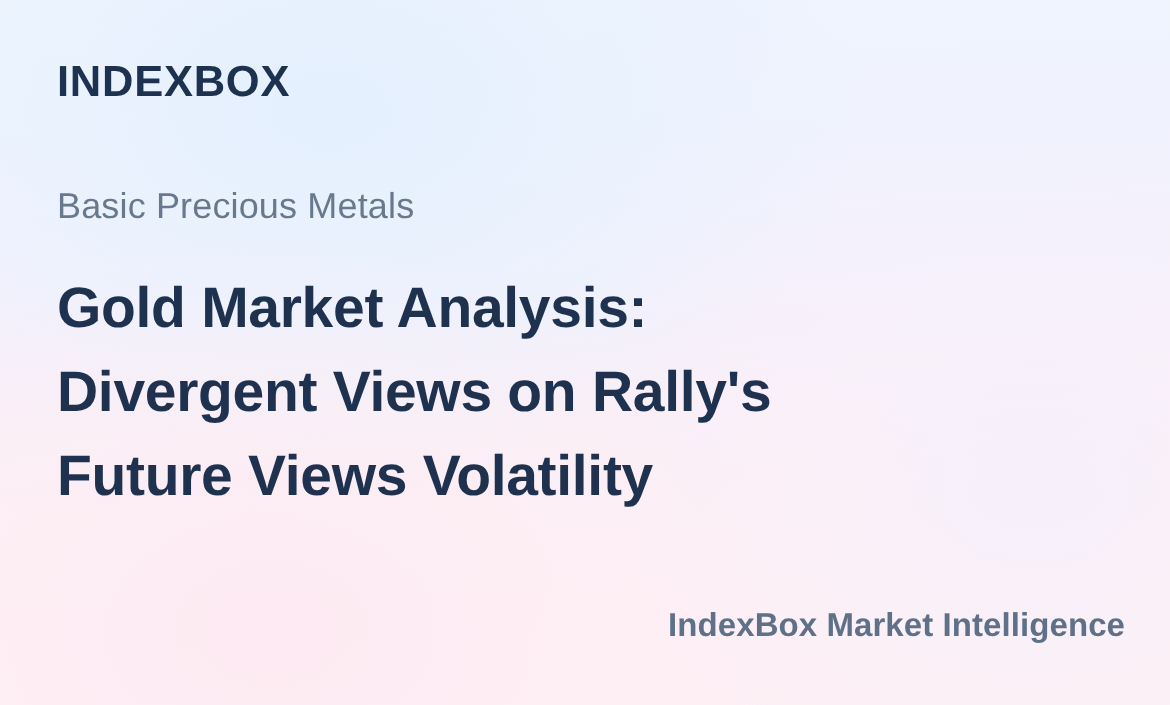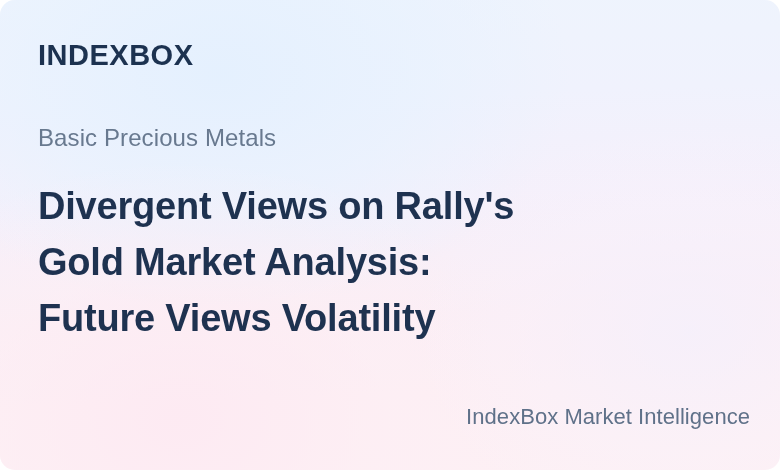--- a/index.html
+++ b/index.html
@@ -22,21 +22,20 @@
     box-sizing: border-box;
     
     background:
       linear-gradient(178deg,
         #eef4fd 0%,
         #f0f2fd 22%,
         #f5f0fb 42%,
         #fbeef5 66%,
         #fdeff4 82%,
         #fdf0f4 100%);
-    border-radius: 15px;
   }
 
   
   .blob-blue {
     position: absolute;
     left: -130px;
     top: -160px;
     width: 700px;
     height: 470px;
     border-radius: 50%;
@@ -121,21 +120,21 @@
   .headline .hl-line {
     display: block;
     white-space: nowrap;
   }
 
   .footer-source {
     position: absolute;
     right: 30px;
     bottom: 40px;
     font-size: 22px;
-    font-weight: 400;
+    font-weight: 700;
     color: #5f7189;
     line-height: 1.2;
     letter-spacing: 0.05px;
     white-space: nowrap;
   }
 </style>
 </head>
 <body>
 
 <div class="card">
@@ -144,21 +143,21 @@
   <div class="blob-pink"></div>
   <div class="blob-lilac"></div>
 
   <div class="content">
 
     <div class="brand-logo">INDEXBOX</div>
 
     <div class="category">Basic Precious Metals</div>
 
     <div class="headline">
+      <span class="hl-line">Gold Market Analysis:</span>
       <span class="hl-line">Divergent Views on Rally's</span>
-      <span class="hl-line">Gold Market Analysis:</span>
       <span class="hl-line">Future Views Volatility</span>
     </div>
 
     <div class="footer-source">IndexBox Market Intelligence</div>
 
   </div>
 </div>
 
 </body></html>

